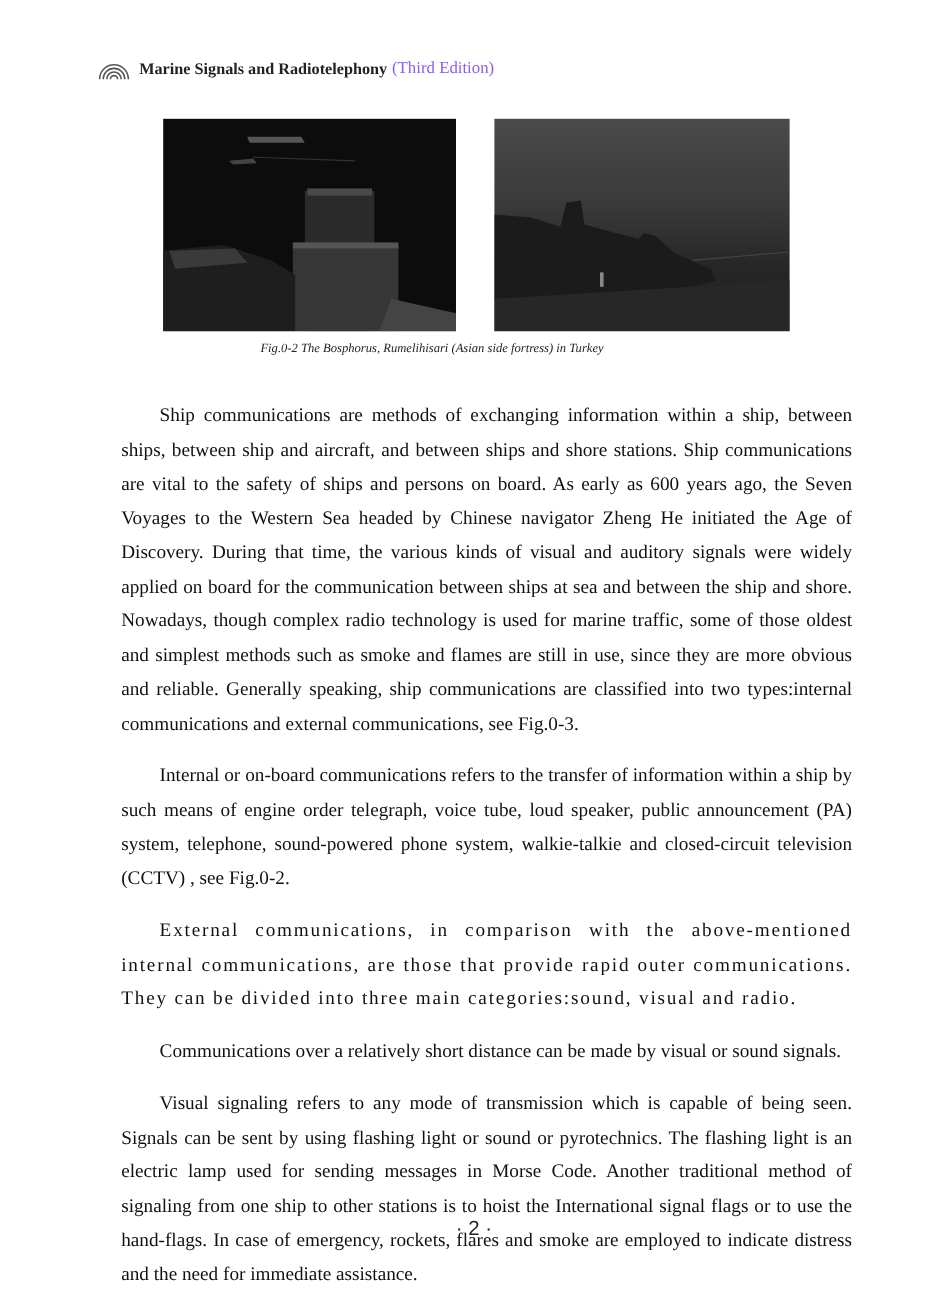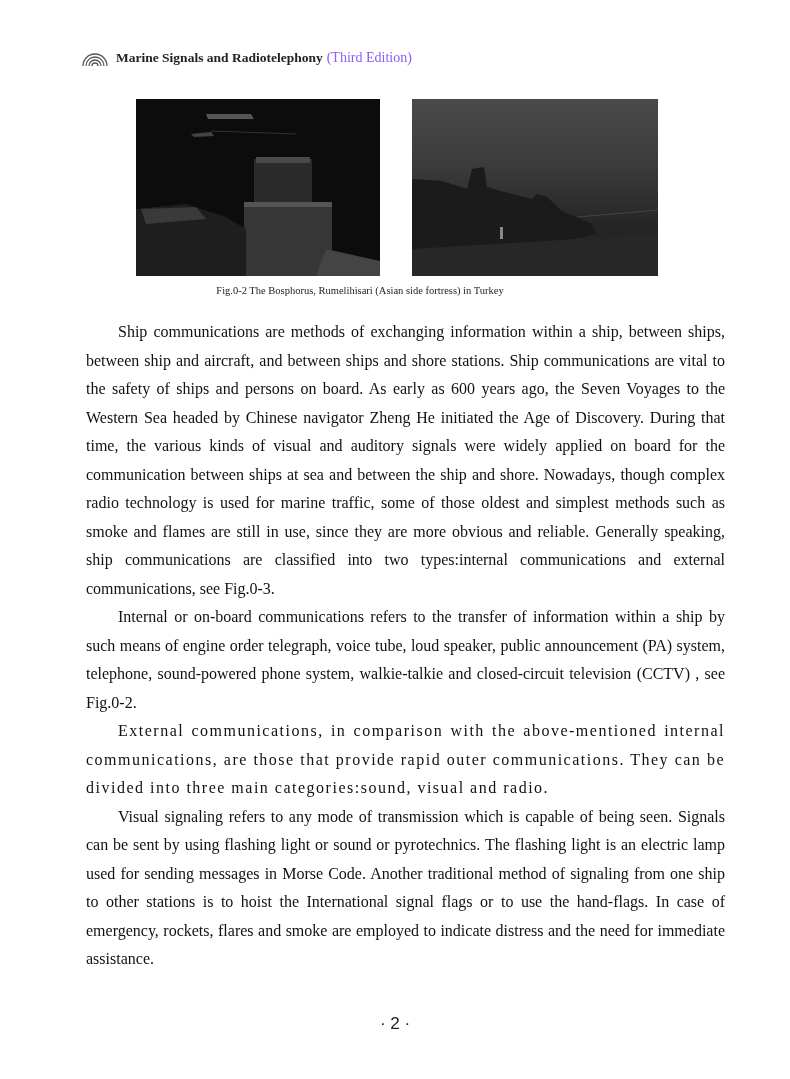--- a/index.html
+++ b/index.html
@@ -8,25 +8,25 @@
   .header-icon { width: 30px; height: 20px; margin-right: 6px; }
   .header-title { font-family: Liberation Serif, serif; font-weight: bold; font-size: 13.5px; color: #222; }
   .header-sub { font-family: Liberation Serif, serif; font-size: 14px; color: #8b5cf6; margin-left: 4px; }
 
   .photo { position: absolute; top: 99px; height: 177px; }
   .photo-left { left: 136px; width: 244px; background: #0c0c0c; }
   .photo-right { left: 412px; width: 246px; background: linear-gradient(#4a4a4a 0%, #3a3a3a 40%, #262626 70%, #222 100%); }
   .photo svg { width: 100%; height: 100%; display: block; }
 
   .caption { position: absolute; top: 285px; left: 0; width: 720px; text-align: center;
-    font-family: "Liberation Serif", serif; font-size: 10.5px; color: #222; }
+    font-family: "Liberation Serif", serif; font-size: 10.5px; color: #222; font-style: italic; }
 
   .body { position: absolute; left: 86px; top: 318px; width: 639px;
     font-family: "Liberation Serif", serif; font-size: 16px; line-height: 28.5px; color: #111; }
-  .body p { margin: 0; text-indent: 32px; text-align: justify; }
+  .body p { margin: 15px; text-indent: 32px; text-align: justify; }
   .body p.spaced { letter-spacing: 1.5px; }
   .body b { font-weight: normal; }
 
   .page-num { position: absolute; top: 1014px; left: 0; width: 790px; text-align: center;
     font-family: "Liberation Sans", sans-serif; font-size: 17px; color: #222; }
 </style>
 </head>
 <body>
 
 <div class="header">
@@ -67,16 +67,17 @@
     <rect x="88" y="128" width="3" height="12" fill="#888"></rect>
   </svg>
 </div>
 
 <div class="caption">Fig.0-2    The Bosphorus, Rumelihisari (Asian side fortress) in Turkey</div>
 
 <div class="body">
   <p>Ship communications are methods of exchanging information within a ship, between ships, between ship and aircraft, and between ships and shore stations. Ship communications are vital to the safety of ships and persons on board. As early as 600 years ago,   the Seven Voyages to the Western Sea headed by Chinese navigator Zheng He initiated the Age of Discovery. During that time, the various kinds of visual and auditory signals were widely applied on board for the communication between ships at sea and between the ship and shore. Nowadays, though complex radio technology is used for marine traffic, some of those oldest and simplest methods such as smoke and flames are still in use, since they are more obvious and reliable. Generally speaking, ship communications are classified into two types:internal communications and external communications, see Fig.0-3.</p>
   <p>Internal or on-board communications refers to the transfer of information within a ship by such means of engine order telegraph, voice tube, loud speaker, public announcement (PA) system, telephone, sound-powered phone system, walkie-talkie and closed-circuit television (CCTV) ,  see Fig.0-2.</p>
   <p class="spaced"><span>External communications, in comparison with the above-mentioned internal communications, are those that provide rapid outer communications. They can be divided into three main categories:sound, visual and radio.</span></p>
+  <p>Communications over a relatively short distance can be made by visual or sound signals.</p>
   <p><b>Visual signaling</b><span> refers to any mode of transmission which is capable of being seen. Signals can be sent by using flashing light or sound or pyrotechnics. The flashing light is an electric lamp used for sending messages in Morse Code. Another traditional method of signaling from one ship to other stations is to hoist the International signal flags or to use the hand-flags. In case of emergency, rockets, flares and smoke are employed to indicate distress and the need for immediate assistance.</span></p>
 </div>
 
 <div class="page-num">· 2 ·</div>
 
 </body></html>

